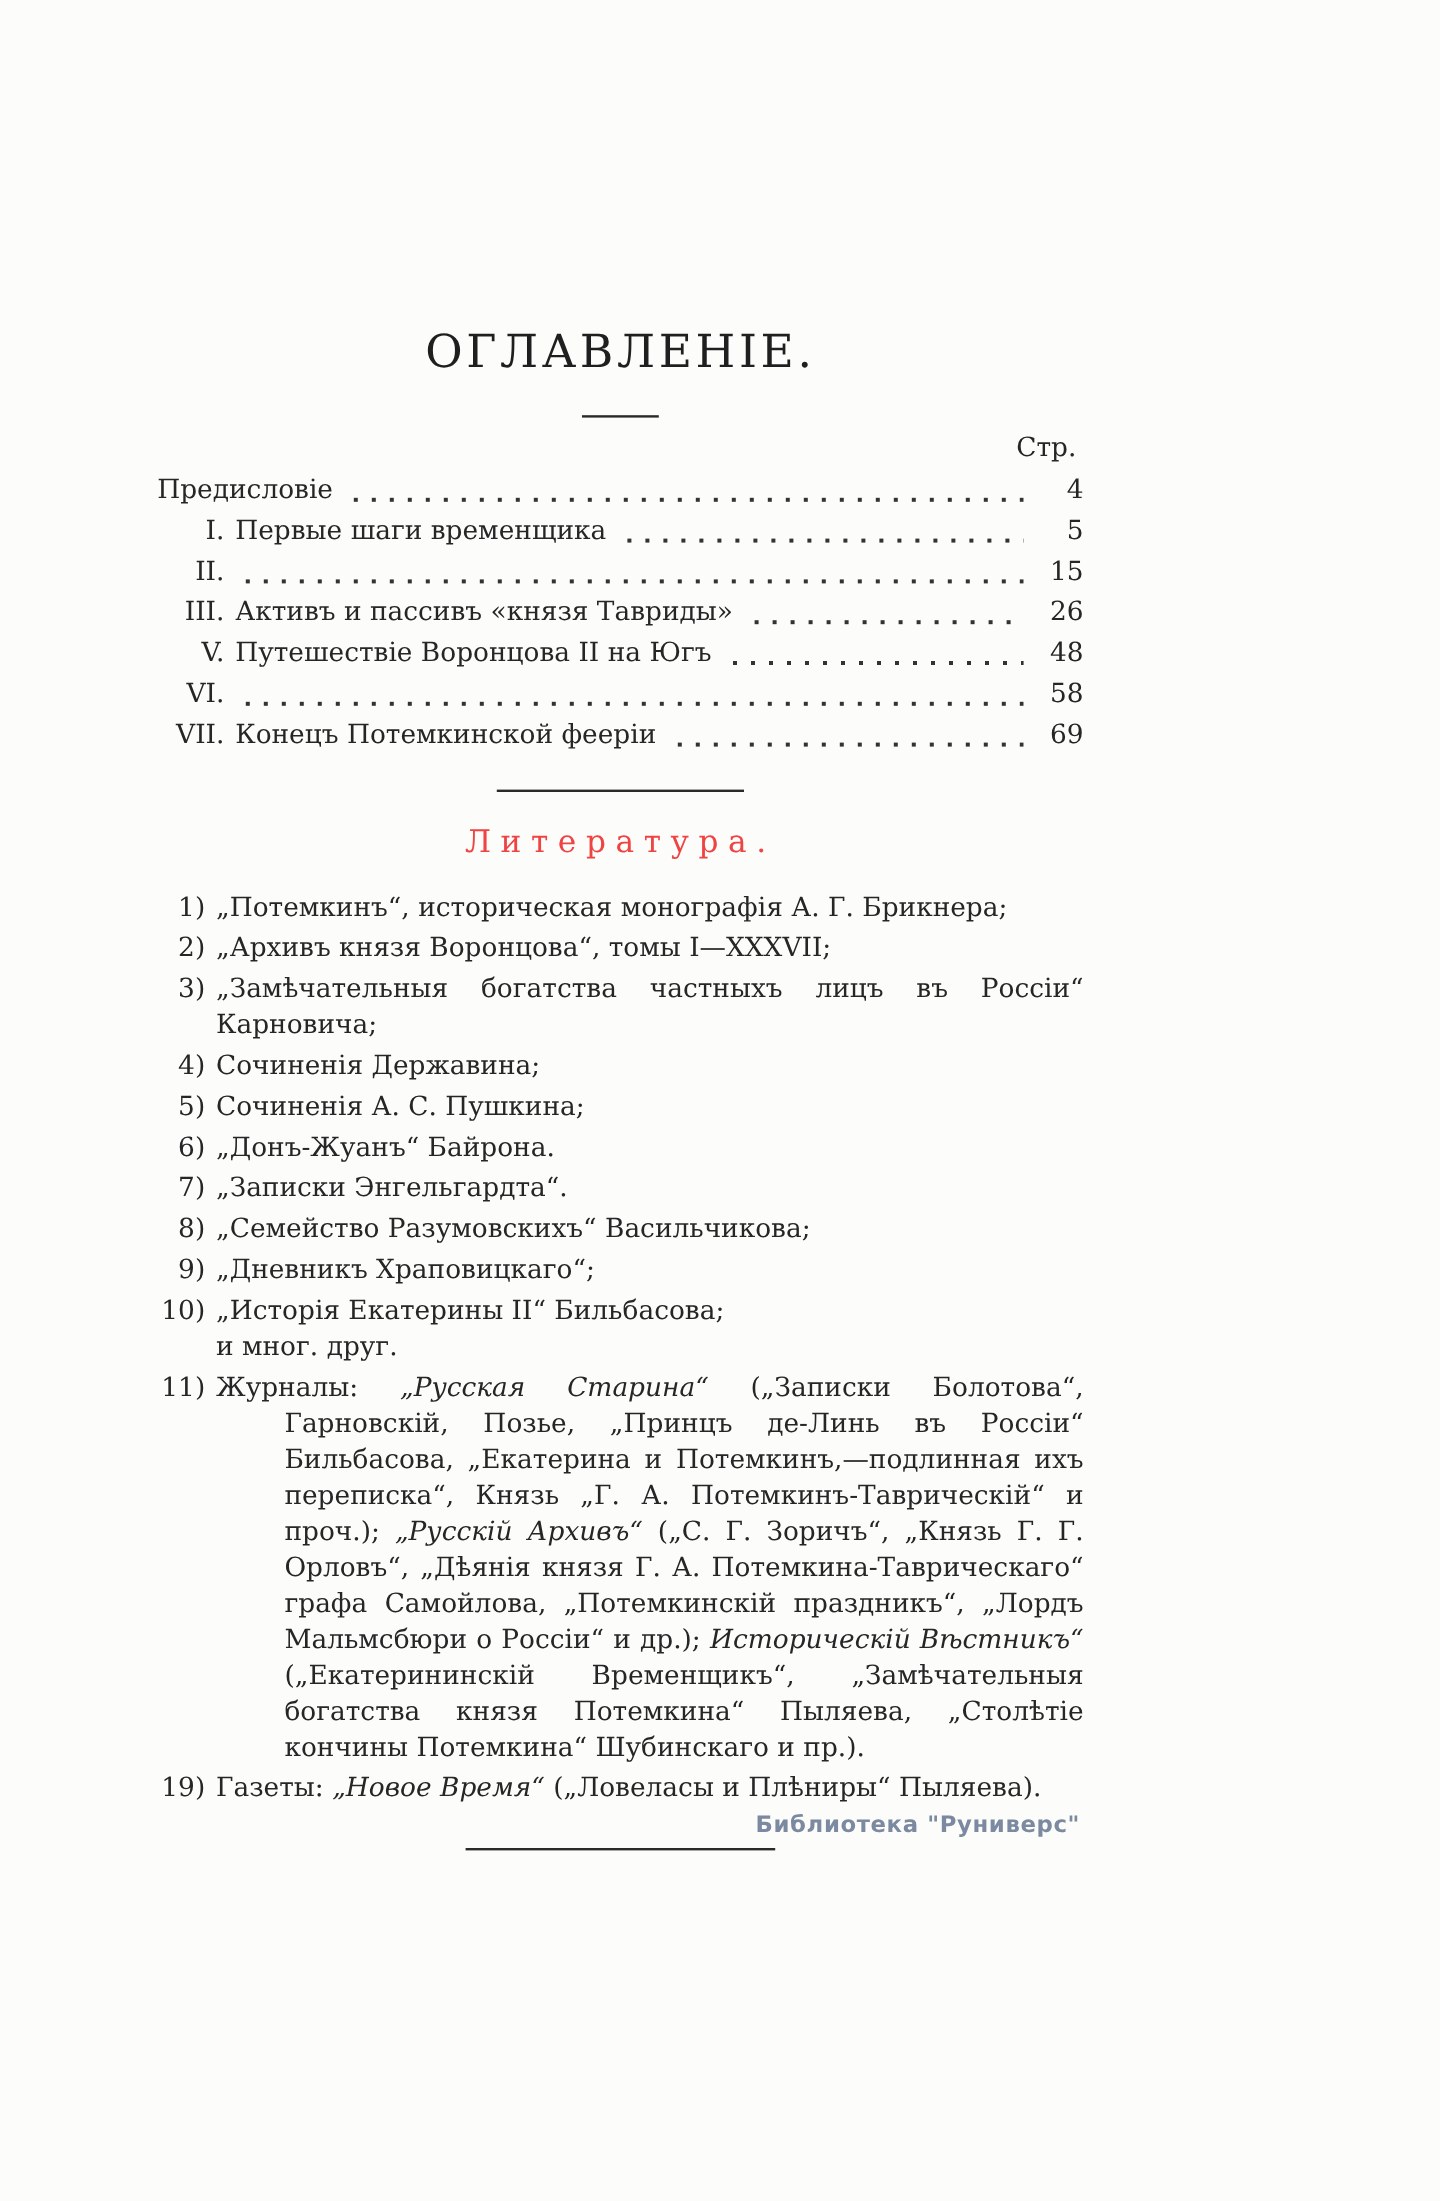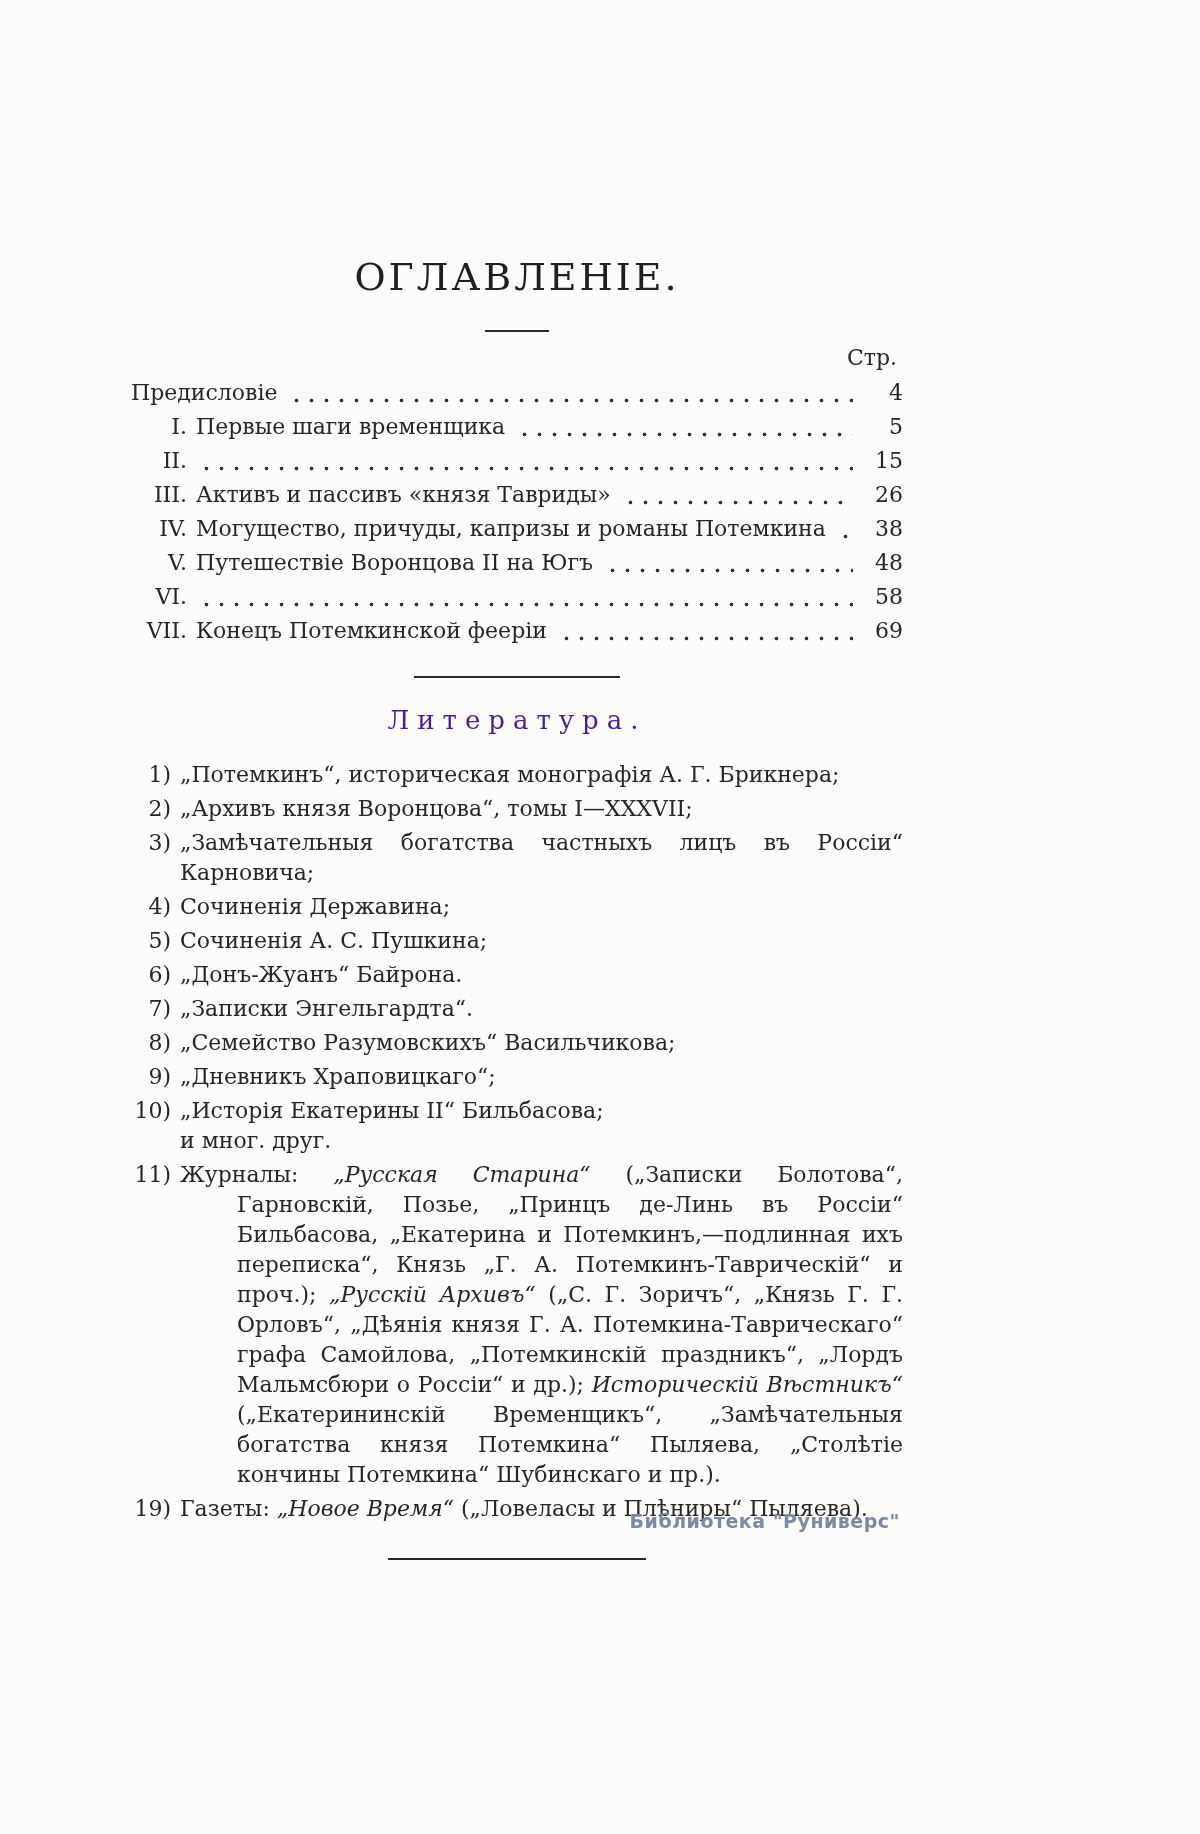--- a/index.html
+++ b/index.html
@@ -10,21 +10,21 @@
     color: #262626;
     overflow: hidden;
   }
   .page {
     position: relative;
     width: 1200px; height: 1834px;
     background: #fcfcfa;
   }
   .content {
     position: absolute;
-    left: 131px; top: 0;
+    left: 131px; top: 16px;
     width: 772px;
   }
   .title {
     margin: 0;
     padding-top: 254px;
     text-align: center;
     font-size: 38px;
     font-weight: normal;
     letter-spacing: 3px;
     line-height: 46px;
@@ -68,21 +68,21 @@
     margin: 28px auto 0 auto;
   }
   .divider.bottom { width: 258px; margin-top: 34px; }
   .lit-heading {
     margin: 24px 0 0 0;
     text-align: center;
     font-size: 26px;
     font-weight: normal;
     letter-spacing: 8px;
     line-height: 36px;
-    color: #4c1d95;
+    color: #ef4444;
   }
   .lit { margin-top: 22px; font-size: 22px; }
   .lit-item {
     display: flex;
     line-height: 30px;
     margin-bottom: 4px;
   }
   .lit-num { flex: none; width: 40px; text-align: right; margin-right: 9px; }
   .lit-text { flex: 1 1 auto; text-align: justify; }
   .lit-text.hang { padding-left: 57px; text-indent: -57px; }
@@ -127,26 +127,20 @@
     <span class="toc-leader"></span>
     <span class="toc-page">15</span>
   </div>
         <div class="toc-row">
     <span class="toc-num">III.</span>
     <span class="toc-title">Активъ и пассивъ «князя Тавриды»</span>
     <span class="toc-leader"></span>
     <span class="toc-page">26</span>
   </div>
         <div class="toc-row">
-    <span class="toc-num">IV.</span>
-    <span class="toc-title">Могущество, причуды, капризы и романы Потемкина</span>
-    <span class="toc-leader"></span>
-    <span class="toc-page">38</span>
-  </div>
-        <div class="toc-row">
     <span class="toc-num">V.</span>
     <span class="toc-title">Путешествіе Воронцова II на Югъ</span>
     <span class="toc-leader"></span>
     <span class="toc-page">48</span>
   </div>
         <div class="toc-row">
     <span class="toc-num">VI.</span>
     <span class="toc-leader"></span>
     <span class="toc-page">58</span>
   </div>

